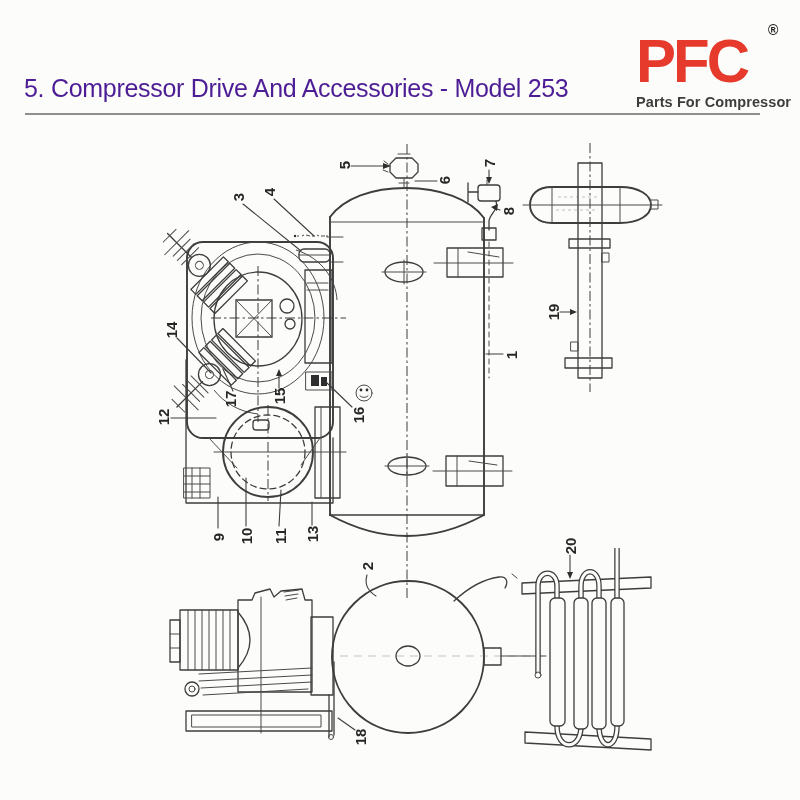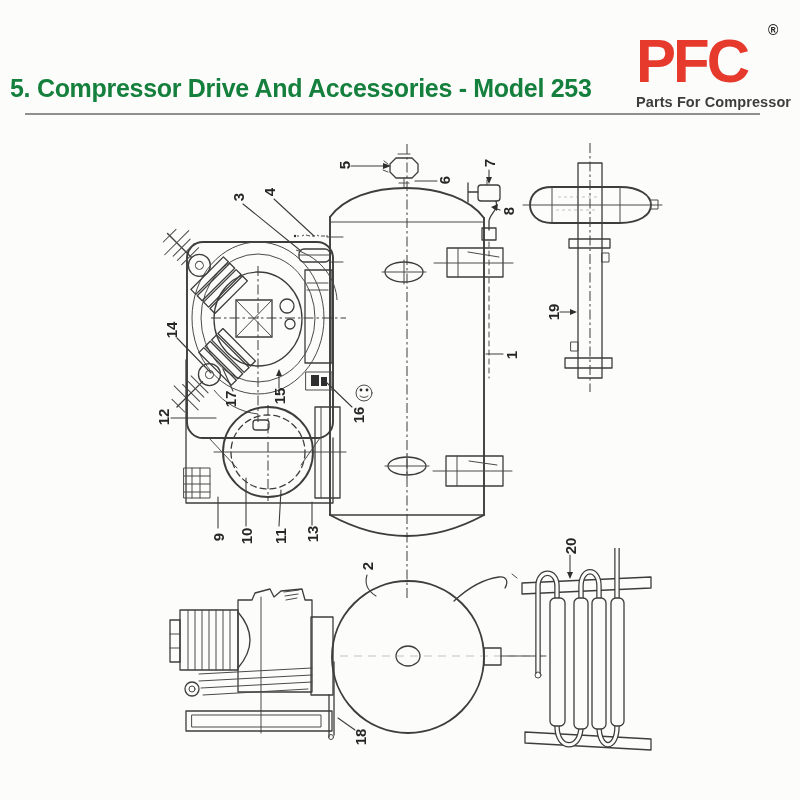--- a/index.html
+++ b/index.html
@@ -1,19 +1,19 @@
 <!DOCTYPE html>
 <html><head>
 <meta charset="utf-8">
 <style>
   html,body{margin:0;padding:0}
   body{width:800px;height:800px;background:#fcfcfa;position:relative;overflow:hidden;
        font-family:"Liberation Sans",sans-serif}
-  .page-title{position:absolute;left:10px;top:74px;font-size:25px;font-weight:bold;
-       color:#15803d;letter-spacing:-0.3px;white-space:nowrap}
+  .page-title{position:absolute;left:24px;top:74px;font-size:25px;font-weight:normal;
+       color:#4c1d95;letter-spacing:-0.3px;white-space:nowrap}
   .divider{position:absolute;left:25px;top:113px;width:735px;border-top:2px solid #8f8f8f}
   .logo{position:absolute;left:636px;top:20px;width:150px}
   .logo-reg{position:absolute;left:132px;top:2px;font-size:14px;color:#222;font-weight:bold}
   .logo-word{margin-top:16px;font-size:60px;line-height:52px;font-weight:bold;
        color:#e63a2d;letter-spacing:-3px;transform:scaleY(1.02)}
   .logo-tag{margin-top:6px;font-size:14.5px;font-weight:bold;color:#3d3d3d;
        letter-spacing:0.1px;white-space:nowrap}
   .diagram-wrap{position:absolute;left:0;top:0;width:800px;height:800px}
   svg{display:block}
   .ln{fill:none;stroke:#3d3d3d;stroke-width:1.3;stroke-linecap:round;stroke-linejoin:round}

